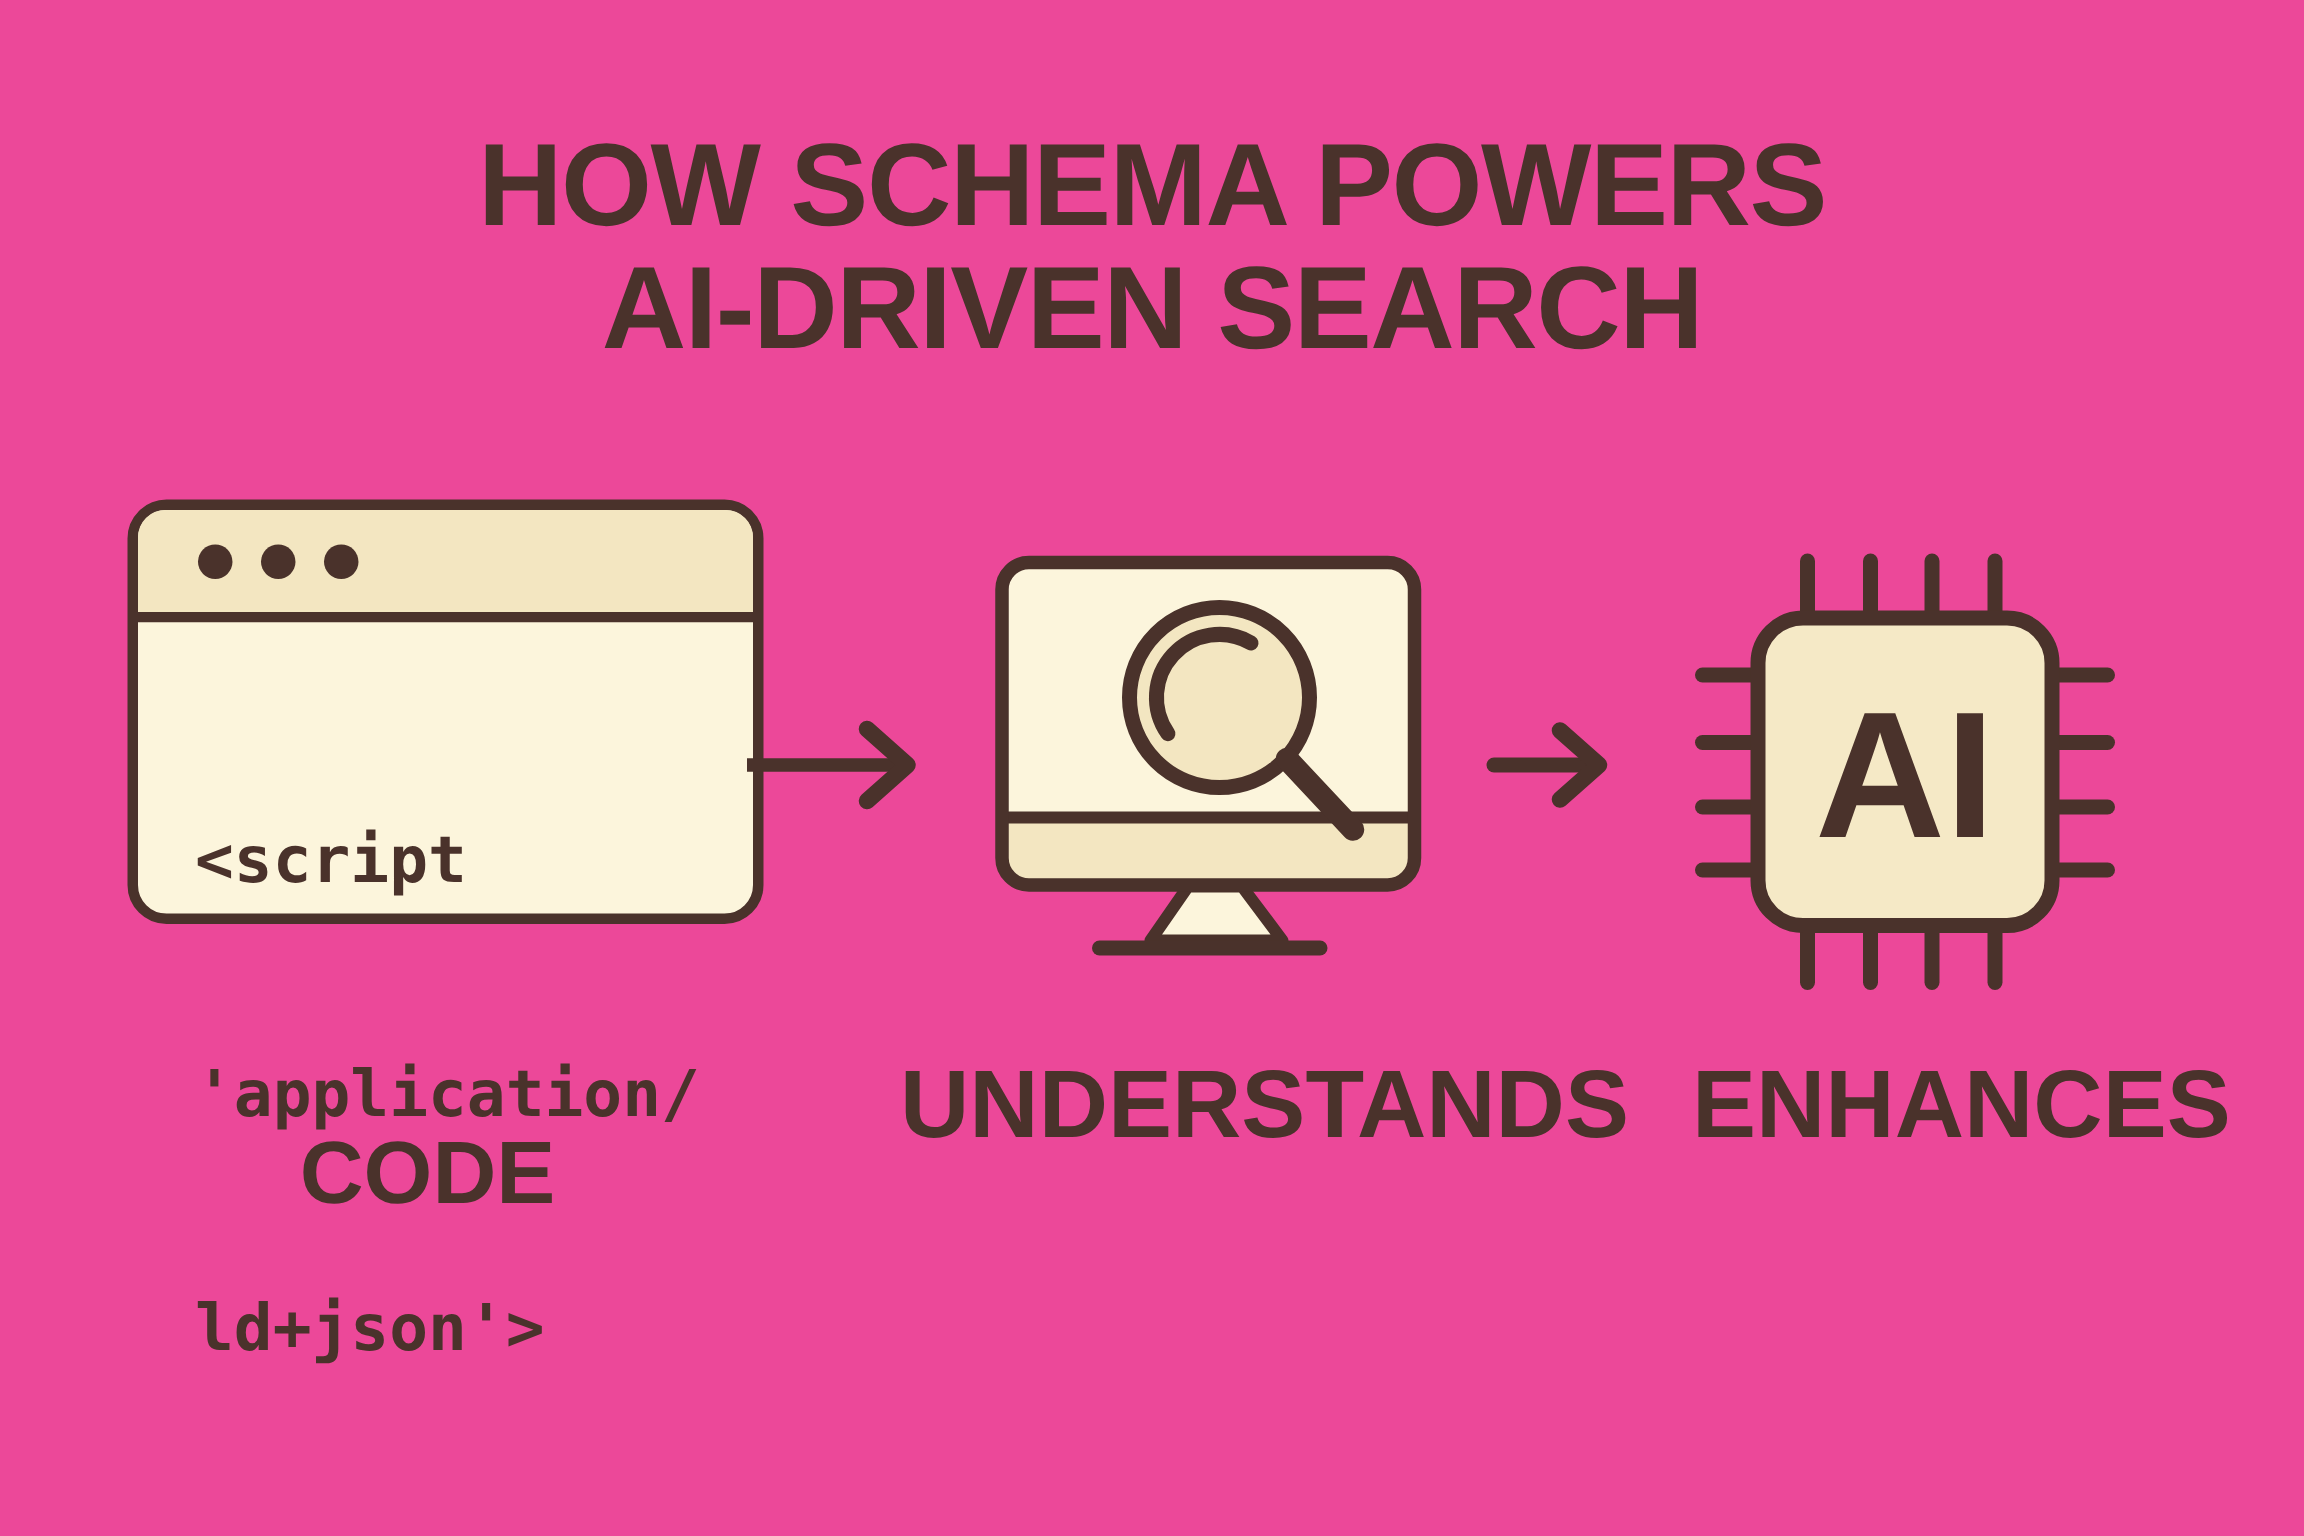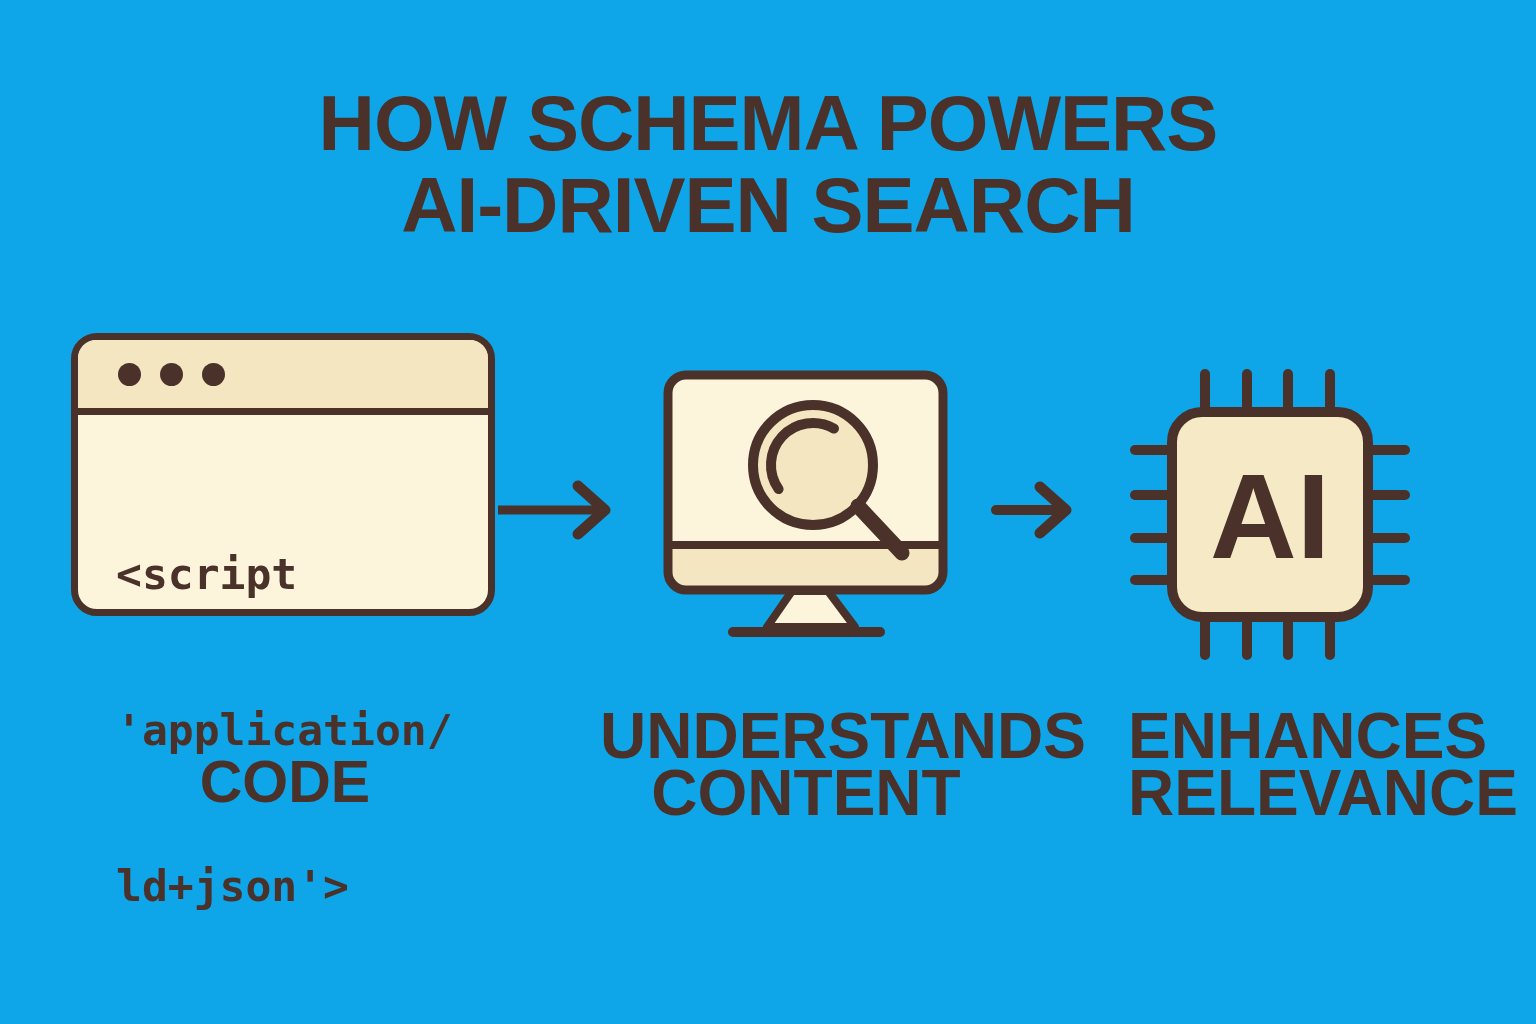--- a/index.html
+++ b/index.html
@@ -1,28 +1,28 @@
 <!DOCTYPE html>
 <html><head>
 <meta charset="utf-8">
 <style>
   html,body{margin:0;padding:0;}
   .canvas{
     position:relative;width:1536px;height:1024px;overflow:hidden;
-    background:#0ea5e9;color:#4a322b;
+    background:#ec4899;color:#4a322b;
     font-family:"Liberation Sans",sans-serif;
   }
   .title{
     position:absolute;top:82px;left:0;width:1536px;text-align:center;
     font-weight:bold;font-size:78px;line-height:82px;letter-spacing:-1px;
     color:#4a322b;
   }
   
   .browser{
-    position:absolute;left:71px;top:333px;width:424px;height:283px;
+    position:absolute;left:85px;top:333px;width:424px;height:283px;
     border:7px solid #4a322b;border-radius:26px;background:#fcf5dc;
     box-sizing:border-box;
   }
   .browser-topbar{
     height:68px;background:#f3e6c1;border-bottom:7px solid #4a322b;
     border-radius:18px 18px 0 0;display:flex;align-items:center;
     padding-left:40px;gap:19px;box-sizing:content-box;
   }
   .dot{width:23px;height:23px;border-radius:50%;background:#4a322b;}
   .code{
@@ -109,21 +109,19 @@
       <line x1="238" y1="218" x2="280" y2="218"></line>
     </g>
     <rect x="47" y="50" width="196" height="205" rx="30" fill="#f5e9c6" stroke="#4a322b" stroke-width="10"></rect>
     <text x="145" y="196" text-anchor="middle" font-size="120" font-weight="bold" fill="#4a322b" font-family="Liberation Sans, sans-serif">AI</text>
   </svg>
 
   <div id="label-code" class="step-label">CODE</div>
 
   <div id="label-monitor" class="step-label">
     <div>UNDERSTANDS</div>
-    <div>CONTENT</div>
   </div>
 
   <div id="label-chip" class="step-label">
     <div>ENHANCES</div>
-    <div>RELEVANCE</div>
   </div>
 
 </div>
 
 </body></html>

